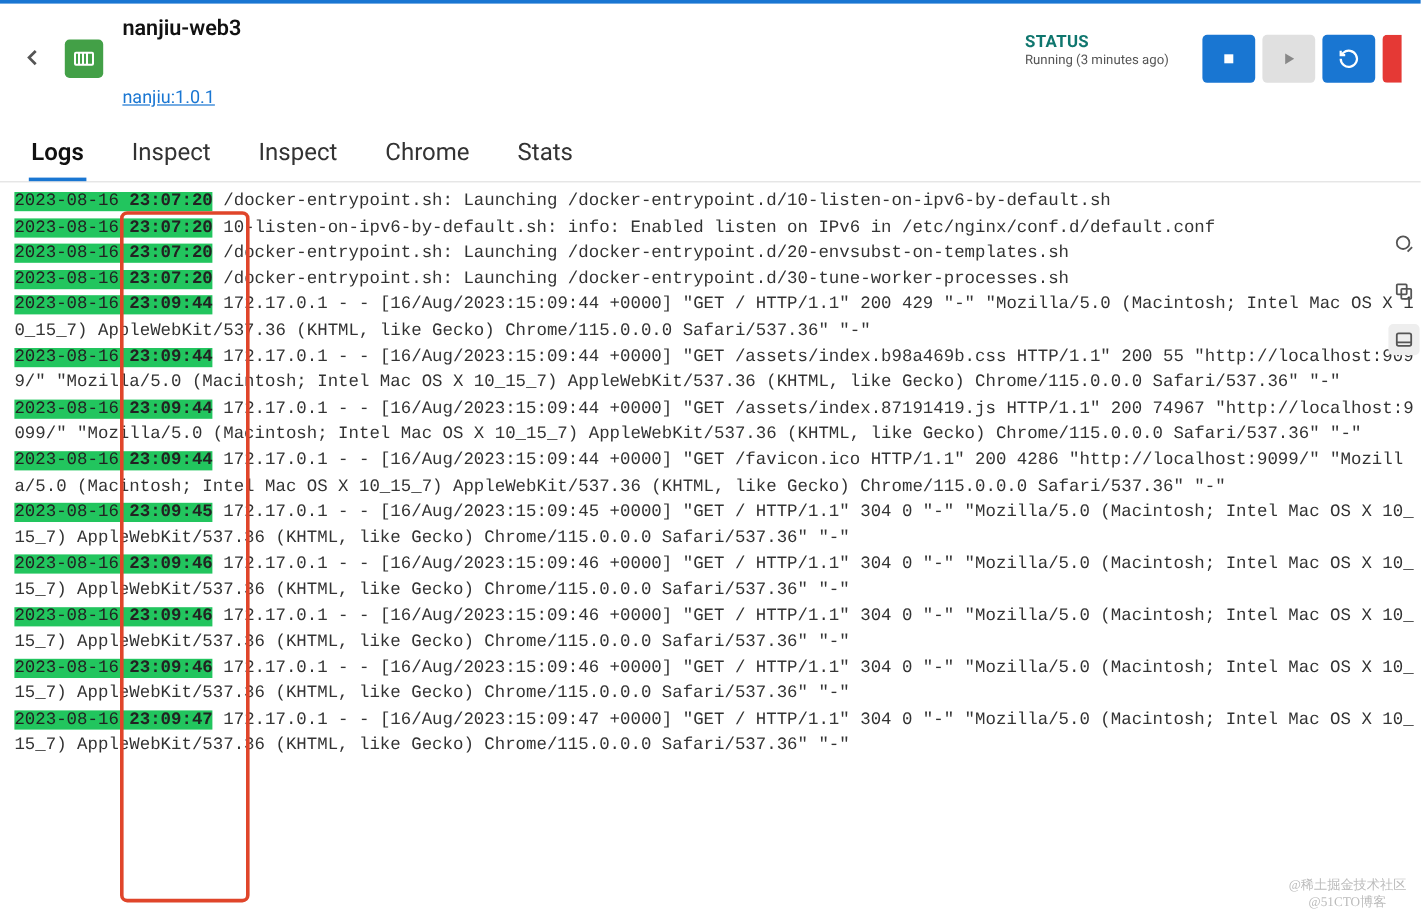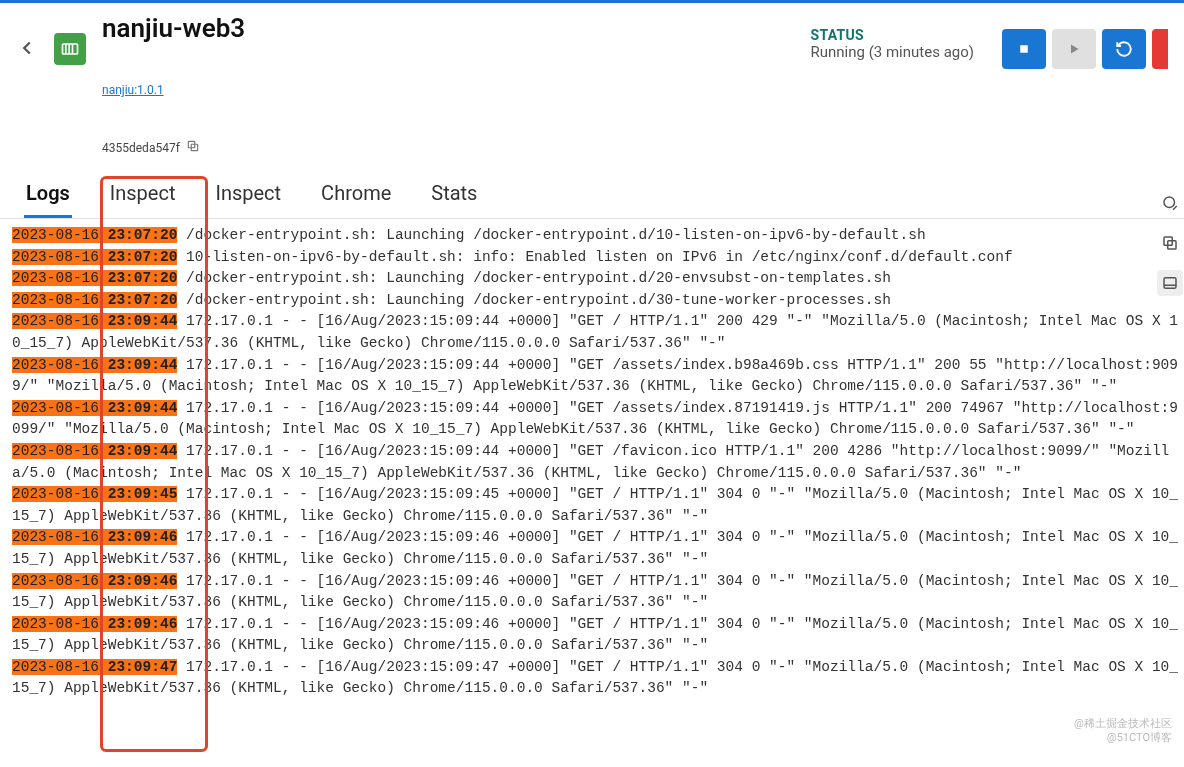--- a/index.html
+++ b/index.html
@@ -23,29 +23,29 @@
     padding-top: 20px;
   }
   .container-icon {
     width: 32px; height: 32px; background: #43a047;
     border-radius: 4px; margin-top: 20px;
     display: flex; align-items: center; justify-content: center;
     color: #fff;
   }
   .container-icon svg { width: 20px; height: 20px; }
   .info-block { flex: 1; }
-  .title { font-size: 26px; font-weight: 600; color: #111; margin-bottom: 2px; }
-  .subline { font-size: 12px; line-height: 22px; display: flex; align-items: center; gap: 6px; margin-top: 36px; }
+  .title { font-size: 18px; font-weight: 600; color: #111; margin-bottom: 2px; }
+  .subline { font-size: 15px; line-height: 22px; display: flex; align-items: center; gap: 6px; margin-top: 36px; }
   .link { color: #1976d2; text-decoration: underline; cursor: pointer; }
   .hash { color: #444; }
   .copy-icon { color: #777; cursor: pointer; font-size: 14px; }
   .ext-icon { color: #1976d2; cursor: pointer; font-size: 13px; }
   .status-block { padding-top: 14px; padding-right: 12px; }
   .status-label { font-size: 14px; font-weight: 700; color: #0f766e; letter-spacing: .3px; }
-  .status-text { font-size: 15px; color: #555; }
+  .status-text { font-size: 11px; color: #555; }
   .actions { display: flex; gap: 6px; padding-top: 16px; }
   .btn {
     width: 44px; height: 40px; border-radius: 4px;
     display: flex; align-items: center; justify-content: center;
     cursor: pointer; border: none;
   }
   .btn-blue { background: #1976d2; color: #fff; }
   .btn-gray { background: #e0e0e0; color: #888; }
   .btn-red { background: #e53935; color: #fff; border-radius: 4px 0 0 4px; }
   .btn svg { width: 18px; height: 18px; }
@@ -65,41 +65,41 @@
     position: relative;
     padding: 6px 0 0 12px;
     font-family: "SFMono-Regular", Consolas, "Liberation Mono", Menlo, monospace;
     font-size: 14.5px;
     line-height: 21.6px;
     color: #333;
     height: 612px;
     overflow: hidden;
   }
   .log-line { white-space: pre-wrap; word-break: break-all; }
-  .ts { background: #f97316; color: #222; display: inline; margin-top: 14px; }
+  .ts { background: #22c55e; color: #222; display: inline; margin-top: 14px; }
   .ts-time { font-weight: 700; }
   .highlight-box {
     position: absolute;
     border: 3px solid #e0452a;
     border-radius: 6px;
     pointer-events: none;
   }
   .side-icons {
     position: absolute; right: 0; top: 190px;
     width: 28px; display: flex; flex-direction: column; gap: 14px;
     align-items: center; color: #555;
   }
   .side-icons .sicon {
     width: 26px; height: 26px; display: flex; align-items: center; justify-content: center;
     cursor: pointer; font-size: 18px;
   }
   .side-icons .sicon.sel { background: #eee; border-radius: 4px; }
   .watermarks {
-    position: absolute; right: 12px; bottom: 22px;
-    font-size: 11px; color: #bbb; text-align: right; line-height: 14px;
+    position: absolute; right: 12px; bottom: 8px;
+    font-size: 11px; color: #bbb; text-align: center; line-height: 14px; font-family: Liberation Serif, serif;
   }
 </style>
 </head>
 <body>
 
 <div class="top-border"></div>
 
 <div class="header">
   <div class="back-arrow">
     <svg viewBox="0 0 24 24" width="22" height="22" fill="none" stroke="currentColor" stroke-width="2.5">
@@ -111,29 +111,20 @@
         <rect x="3" y="6" width="18" height="12" rx="1"></rect>
         <line x1="7" y1="6" x2="7" y2="18"></line>
         <line x1="11" y1="6" x2="11" y2="18"></line>
         <line x1="15" y1="6" x2="15" y2="18"></line>
       </svg>
   </div>
   <div class="info-block">
     <div class="title">nanjiu-web3</div>
     <div class="subline">
       <span class="link">nanjiu:1.0.1</span>
-    </div>
-    <div class="subline">
-      <span class="hash">4355deda547f</span>
-      <span class="copy-icon">
-        <svg viewBox="0 0 24 24" width="14" height="14" fill="none" stroke="currentColor" stroke-width="2">
-            <rect x="9" y="9" width="11" height="11" rx="1"></rect>
-            <rect x="4" y="4" width="11" height="11" rx="1"></rect>
-          </svg>
-      </span>
     </div>
   </div>
   <div class="status-block">
     <div class="status-label">STATUS</div>
     <div class="status-text">Running (3 minutes ago)</div>
   </div>
   <div class="actions">
     <button class="btn btn-blue">
       <svg viewBox="0 0 24 24" fill="currentColor">
           <rect x="7" y="7" width="10" height="10"></rect>

